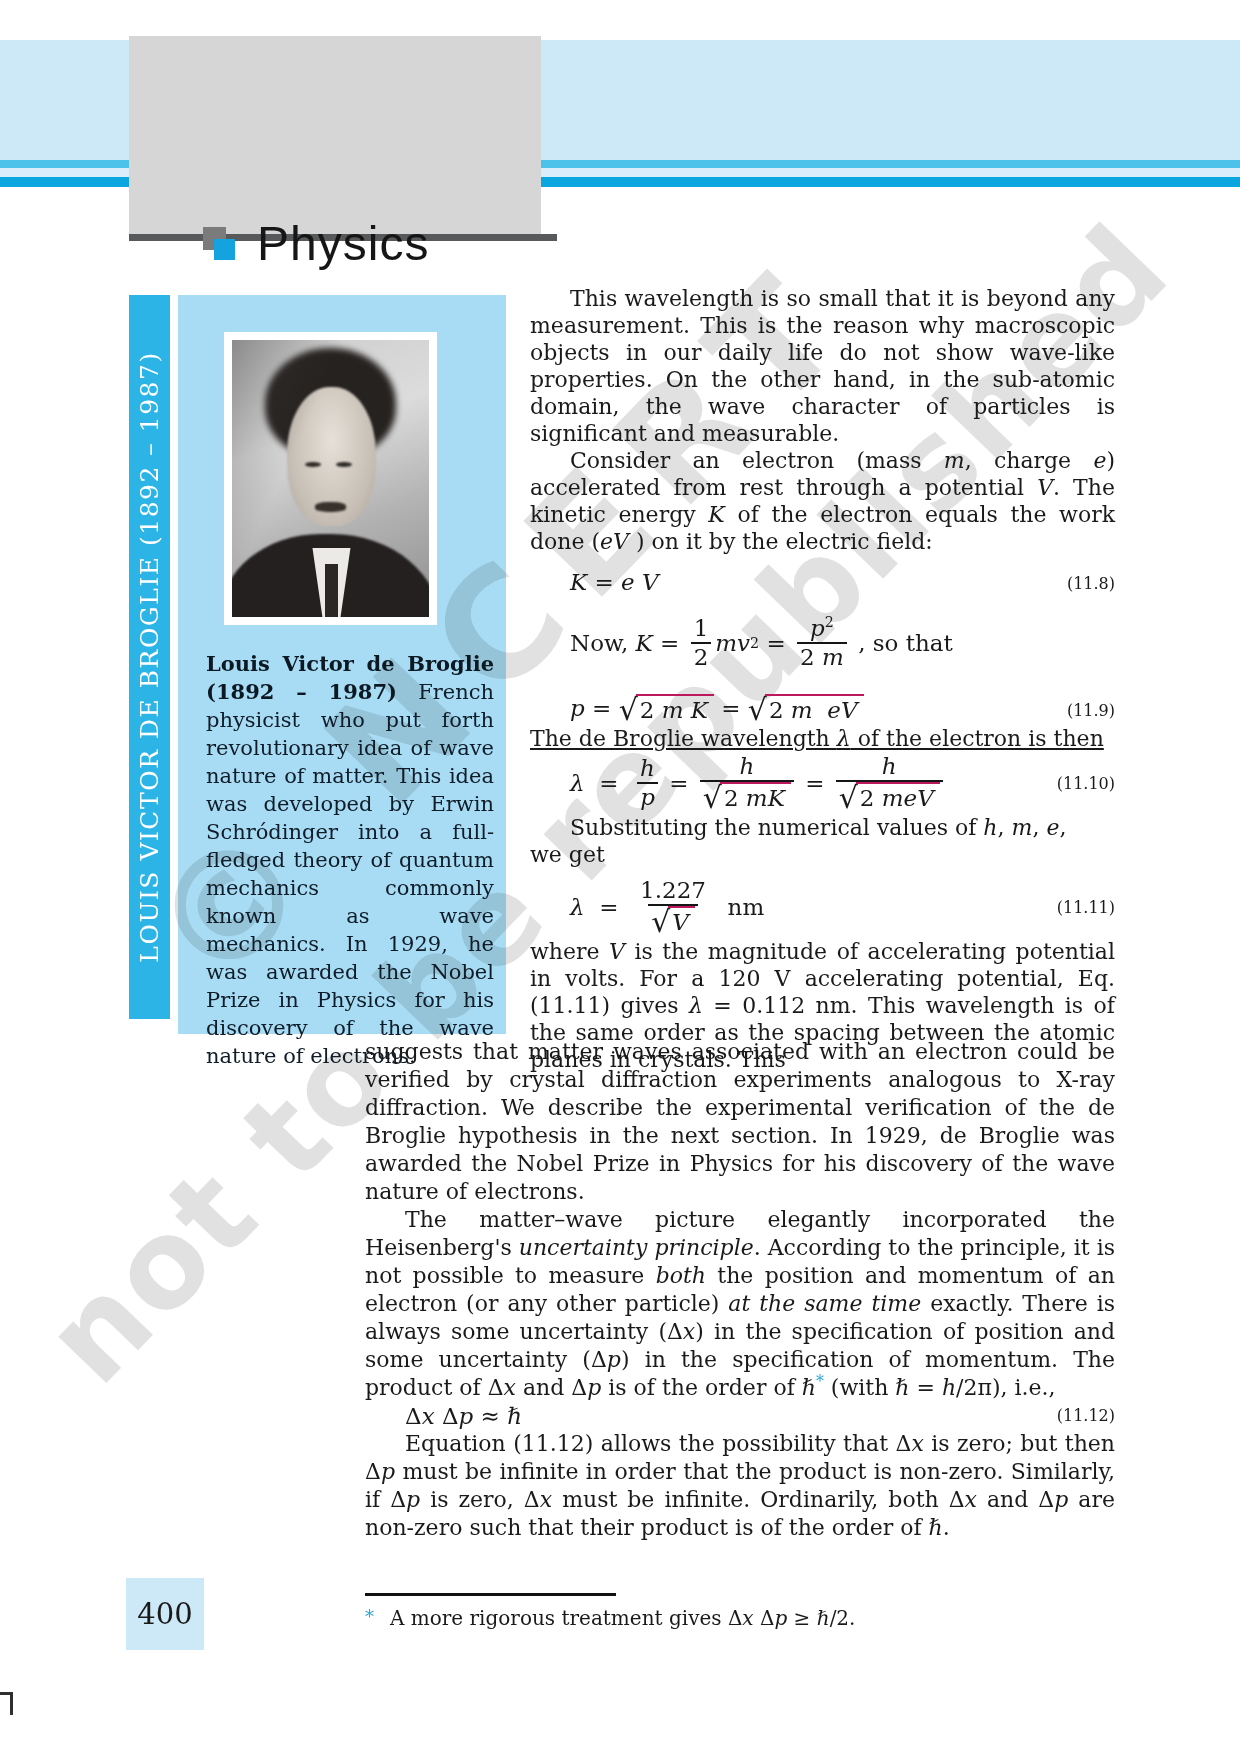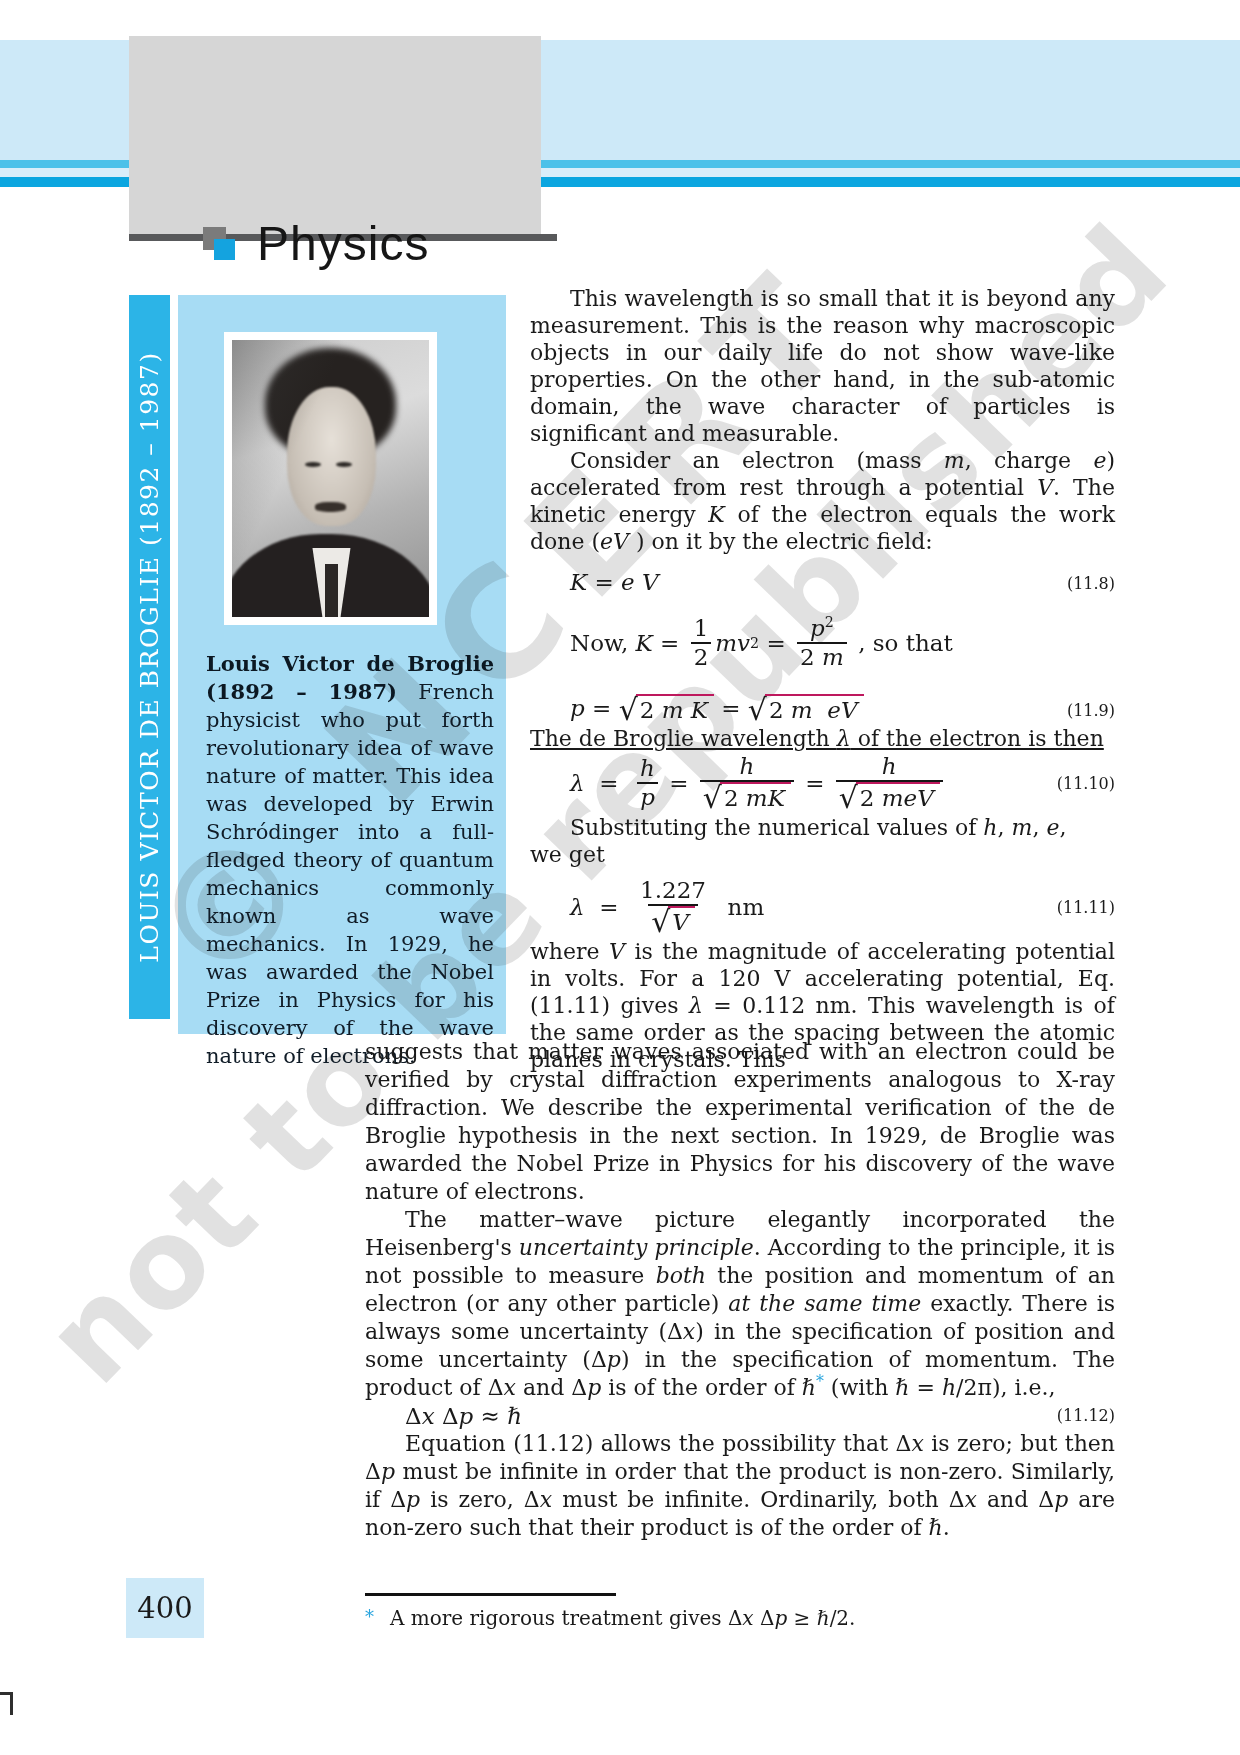--- a/index.html
+++ b/index.html
@@ -90,21 +90,21 @@
   .sqrt .rbody{border-top:2px solid #be185d;padding:1px 6px 0 4px;}
   .mt14{margin-top:14px;} .mt16{margin-top:16px;} .mt20{margin-top:20px;}
   .mt12{margin-top:12px;text-decoration:underline;} .mt8{margin-top:8px;} .mt6{} .mt2{margin-top:2px;}
   .eq-tall{min-height:62px;display:flex;align-items:center;}
   .eq-tall .eqbody{display:inline-flex;align-items:center;}
 
   
   .footrule{position:absolute;left:365px;top:1593px;width:251px;height:3px;background:#111;z-index:3;}
   .footnote{position:absolute;left:365px;top:1606px;width:700px;font-size:20px;z-index:3;}
   .footnote .fstar{color:#2aa5de;margin-right:16px;font-size:18px;vertical-align:2px;}
-  .pagenum{position:absolute;left:126px;top:1578px;width:78px;height:60px;background:#cde9f8;
+  .pagenum{position:absolute;left:126px;top:1578px;width:78px;height:72px;background:#cde9f8;
            display:flex;align-items:center;justify-content:center;font-size:29px;z-index:3;}
 </style>
 </head>
 <body>
 
 <div class="page">
 
   <div class="crop tl"></div>
   <div class="crop bl"></div>
 

